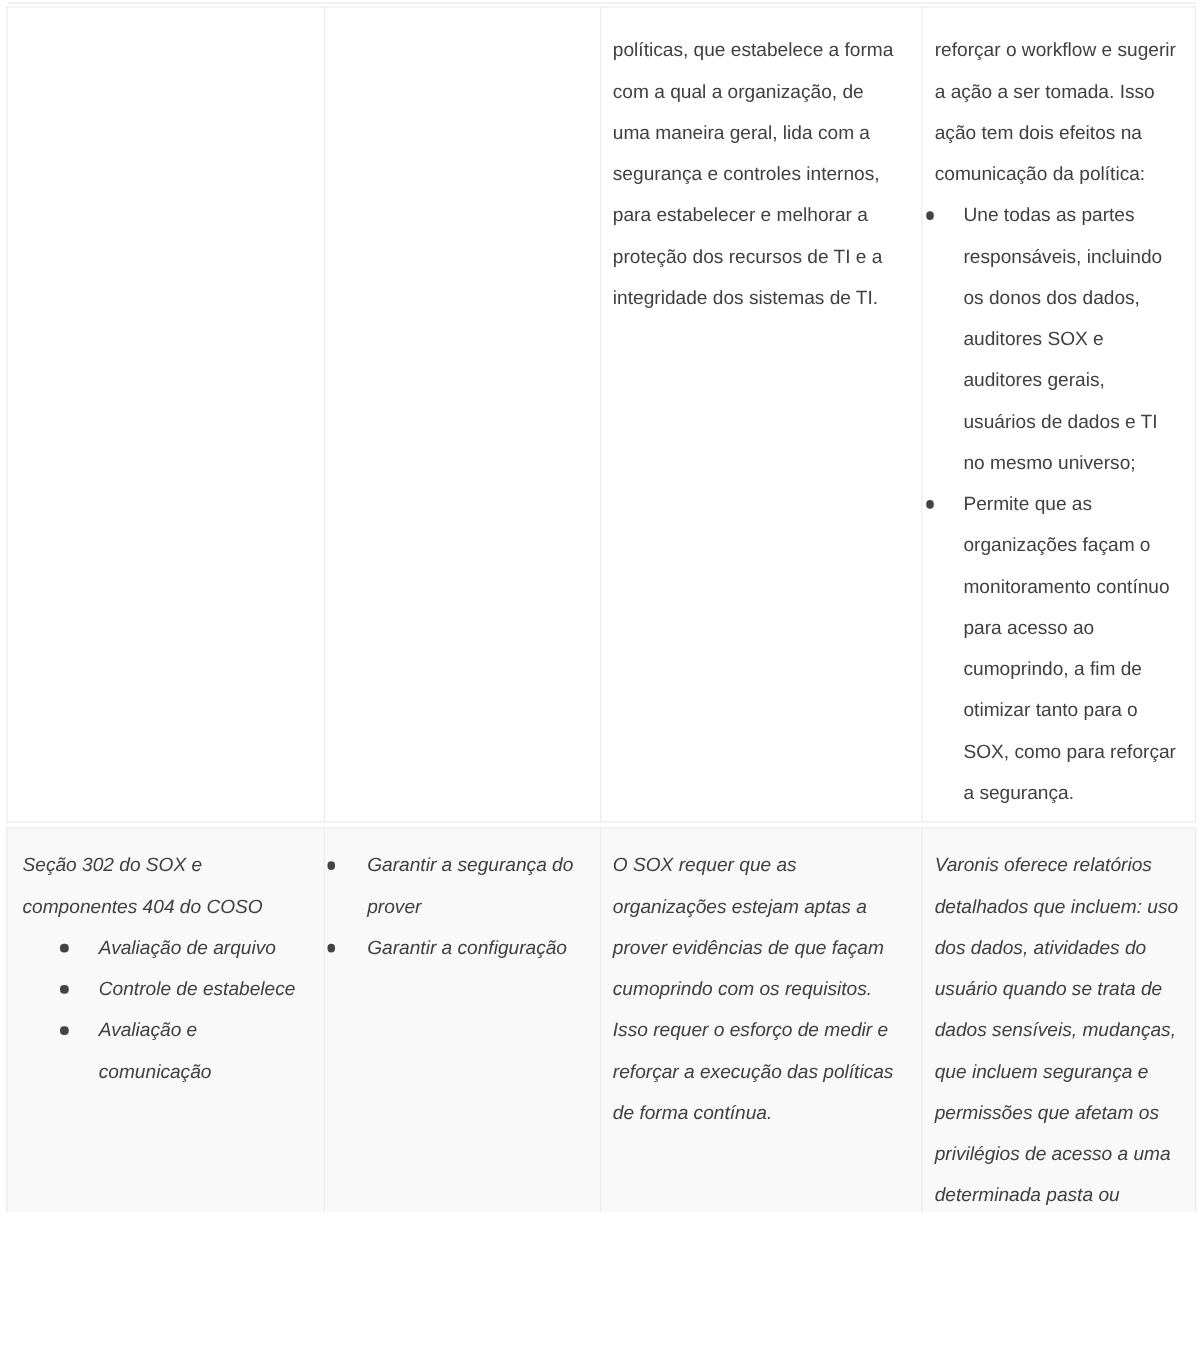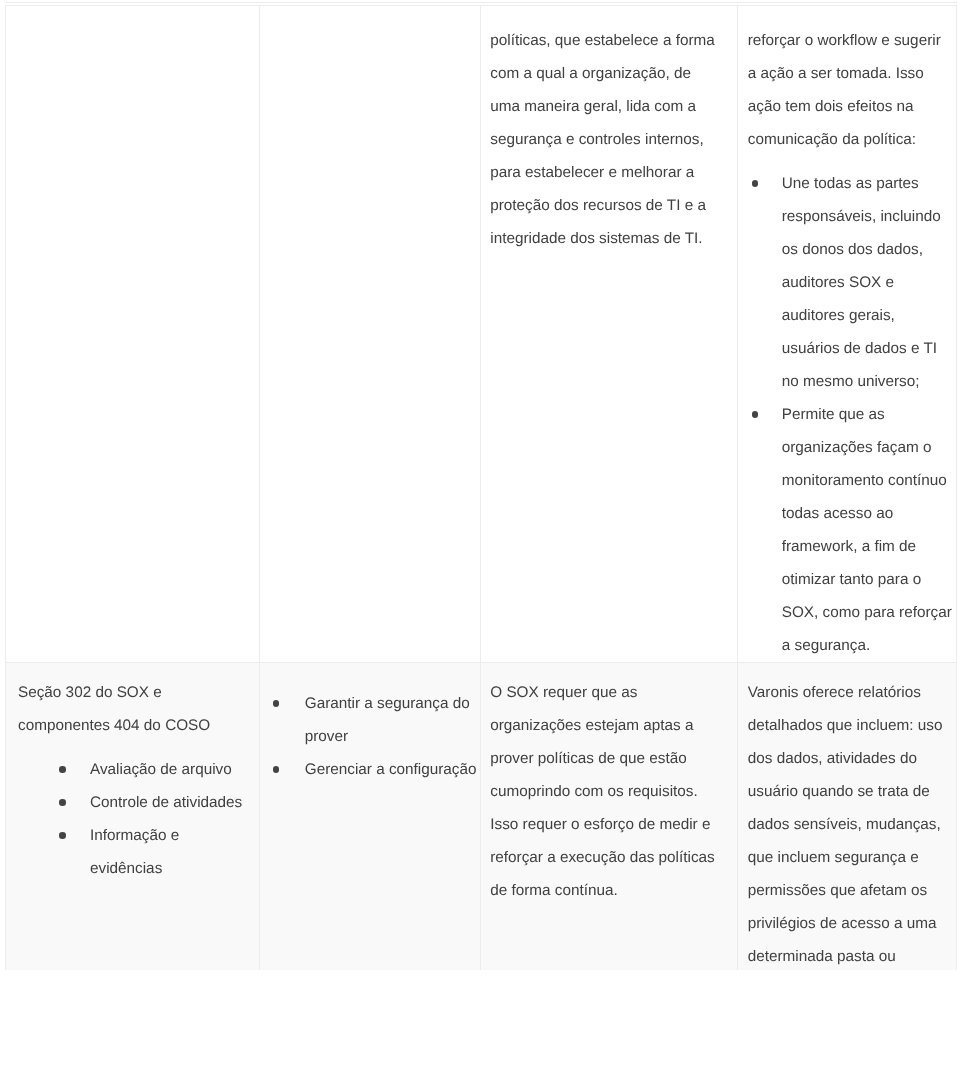--- a/index.html
+++ b/index.html
@@ -10,25 +10,25 @@
   table.doc{border-collapse:separate;border-spacing:0;table-layout:fixed;width:950.7px;
             position:absolute;left:5px;}
   table.doc td{border-top:1px solid #ececec;border-left:1px solid #ececec;
                border-bottom:1px solid #ececec;vertical-align:top;padding:0;}
   table.doc td.last{border-right:1px solid #ececec;}
 
   .t1{top:5px;}
   .stub{position:absolute;left:6px;width:951px;height:1px;background:#ececec;}
   .stub-top{top:2px;}
   .stub-bottom{top:1076px;}
-  .t2{top:662px;}
+  .t2{top:662px;font-style:italic;}
   .t2 td{background:#f9f9f9;}
 
   p{margin:0;font-size:15.3px;line-height:33px;color:#404040;}
-  ul{margin:11px;padding:0;list-style:none;}
+  ul{margin:0;padding:0;list-style:none;}
   li{font-size:15.3px;line-height:33px;color:#404040;position:relative;}
   .bul{position:absolute;line-height:33px;font-size:0;color:#434343;}
   .bul::before{content:"";display:block;position:absolute;left:0;top:11px;width:6.6px;height:6.6px;border-radius:50%;background:currentColor;}
 </style>
 </head>
 <body>
 
 <div class="page">
 
   <div class="stub stub-top"></div>
@@ -42,52 +42,52 @@
       <td style="width:255.5px">
         <div class="cellbody" style="padding:18px 0 0 9px">
           <p style="width:225px">políticas, que estabelece a forma com a qual a organização, de uma maneira geral, lida com a segurança e controles internos, para estabelecer e melhorar a proteção dos recursos de TI e a integridade dos sistemas de TI.</p>
         </div>
       </td>
       <td class="last" style="width:218.4px">
         <div class="cellbody" style="padding:18px 0 0 10px">
           <p style="width:196px">reforçar o workflow e sugerir a ação a ser tomada. Isso ação tem dois efeitos na comunicação da política:</p>
           <ul style="padding-left:23px">
             <li style="width:171px"><span class="bul" style="left:-30px;top:2px">•</span><span>Une todas as partes responsáveis, incluindo os donos dos dados, auditores SOX e auditores gerais, usuários de dados e TI no mesmo universo;</span></li>
-            <li style="width:171px"><span class="bul" style="left:-30px;top:2px">•</span><span>Permite que as organizações façam o monitoramento contínuo todas acesso ao framework, a fim de otimizar tanto para o SOX, como para reforçar a segurança.</span></li>
+            <li style="width:171px"><span class="bul" style="left:-30px;top:2px">•</span><span>Permite que as organizações façam o monitoramento contínuo para acesso ao cumoprindo, a fim de otimizar tanto para o SOX, como para reforçar a segurança.</span></li>
           </ul>
         </div>
       </td>
     </tr>
   </tbody>
     </table>
 
   <table class="doc t2">
       <tbody>
     <tr>
       <td style="width:252.75px;height:411px">
         <div class="cellbody" style="padding:13px 0 0 12px">
           <p style="width:200px">Seção 302 do SOX e componentes 404 do COSO</p>
           <ul style="padding-left:61px">
             <li style="width:165px"><span class="bul" style="left:-31px;top:2px">•</span><span>Avaliação de arquivo</span></li>
-            <li style="width:165px"><span class="bul" style="left:-31px;top:2px">•</span><span>Controle de atividades</span></li>
-            <li style="width:165px"><span class="bul" style="left:-31px;top:2px">•</span><span>Informação e evidências</span></li>
+            <li style="width:165px"><span class="bul" style="left:-31px;top:2px">•</span><span>Controle de estabelece</span></li>
+            <li style="width:165px"><span class="bul" style="left:-31px;top:2px">•</span><span>Avaliação e comunicação</span></li>
           </ul>
         </div>
       </td>
       <td style="width:220.5px">
         <div class="cellbody" style="padding:13px 0 0 0">
           <ul style="padding-left:34px">
             <li style="width:176px"><span class="bul" style="left:-32px;top:2px">•</span><span>Garantir a segurança do prover</span></li>
-            <li style="width:176px"><span class="bul" style="left:-32px;top:2px">•</span><span>Gerenciar a configuração</span></li>
+            <li style="width:176px"><span class="bul" style="left:-32px;top:2px">•</span><span>Garantir a configuração</span></li>
           </ul>
         </div>
       </td>
       <td style="width:255.5px">
         <div class="cellbody" style="padding:13px 0 0 9px">
-          <p style="width:228px">O SOX requer que as organizações estejam aptas a prover políticas de que estão cumoprindo com os requisitos. Isso requer o esforço de medir e reforçar a execução das políticas de forma contínua.</p>
+          <p style="width:228px">O SOX requer que as organizações estejam aptas a prover evidências de que façam cumoprindo com os requisitos. Isso requer o esforço de medir e reforçar a execução das políticas de forma contínua.</p>
         </div>
       </td>
       <td class="last" style="width:218.4px">
         <div class="cellbody" style="padding:13px 0 0 10px">
           <p style="width:196px">Varonis oferece relatórios detalhados que incluem: uso dos dados, atividades do usuário quando se trata de dados sensíveis, mudanças, que incluem segurança e permissões que afetam os privilégios de acesso a uma determinada pasta ou arquivo, relatórios detalhados de revogação de permissões, incluindo os</p>
         </div>
       </td>
     </tr>
   </tbody>
     </table>

